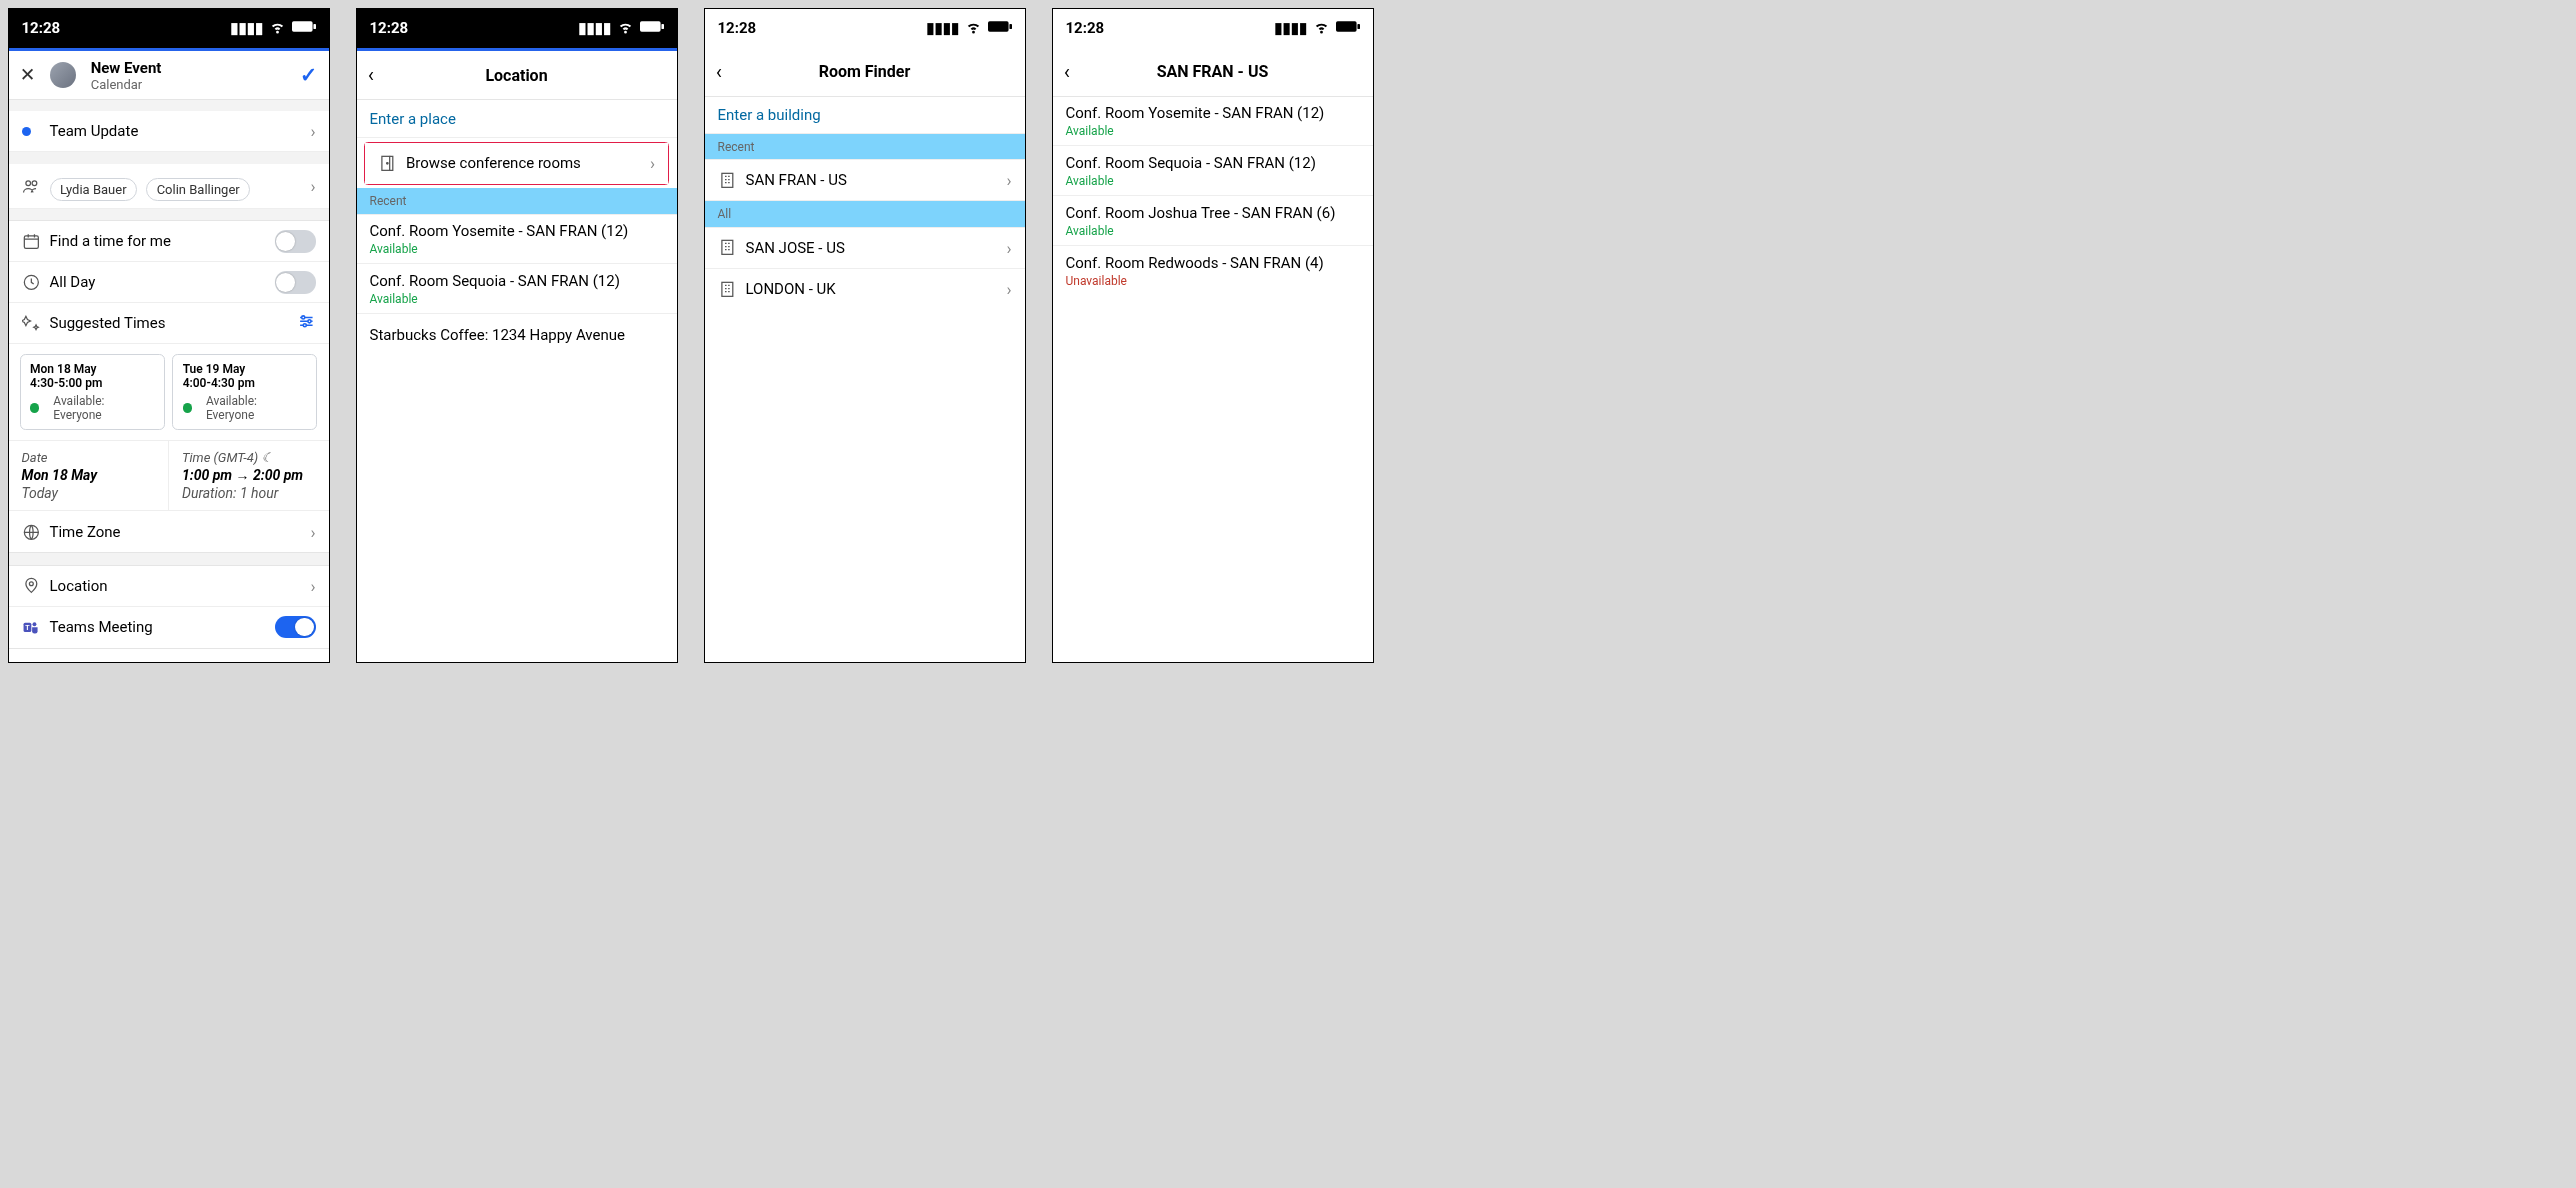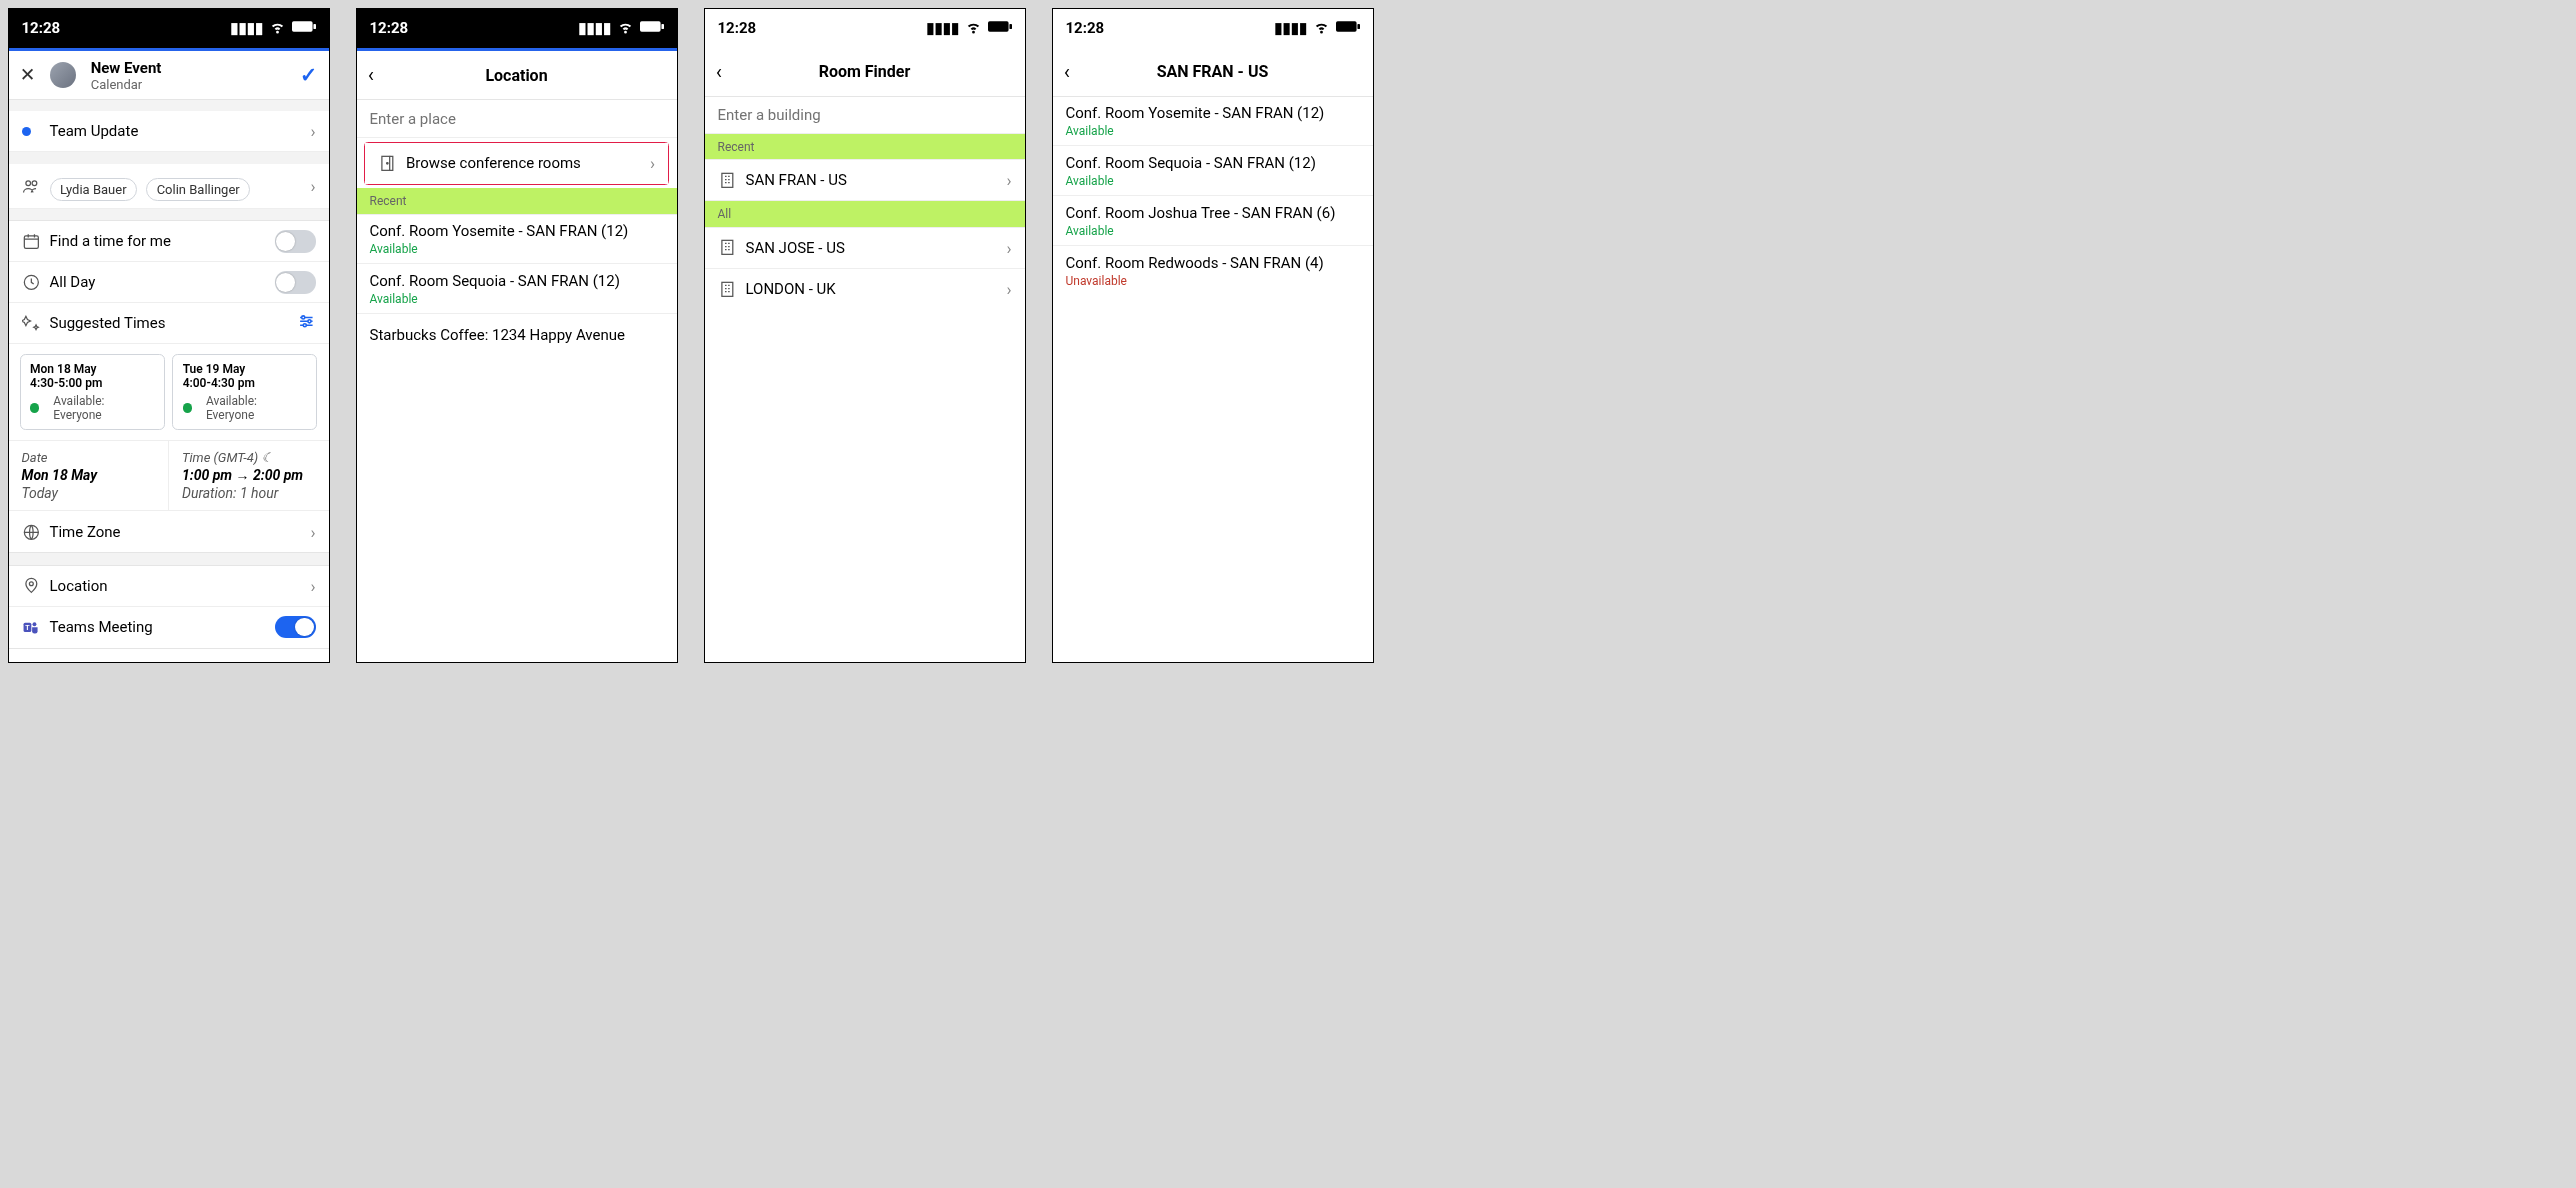--- a/index.html
+++ b/index.html
@@ -57,21 +57,21 @@
     font-size:15px;
     cursor:pointer;
   }
   .row:last-child { border-bottom:none; }
   .row .icon-slot { width:28px; display:flex; justify-content:flex-start; color:#444;}
   .row .grow { flex:1; }
   .row .chev { color:#888; font-size:17px;}
   .label-sub { display:flex; flex-direction:column; }
   .label-sub .sub { font-size:13px; color:#666; }
   .section-label {
-    font-size:12px; color:#666; padding:5.6px 13px; background:#bef264;
+    font-size:12px; color:#666; padding:5.6px 13px; background:#7dd3fc;
     border-bottom:0.9px solid #eee;
   }
   .toggle {
     width:41px; height:22.5px; border-radius:11.2px; background:#d1d5db;
     position:relative;
   }
   .toggle .knob {
     width:18.7px; height:18.7px; border-radius:50%; background:#fff;
     position:absolute; top:1.9px; left:1.9px; box-shadow:0 0 1.9px rgba(0,0,0,.3);
   }
@@ -102,21 +102,21 @@
   .highlight-box {
     border:1.9px solid #e11d48; border-radius:3.7px; margin:3.7px 7.5px;
   }
   .status-avail { color:#16a34a; font-size:12px; margin-top:1.9px;}
   .status-unavail { color:#c0392b; font-size:12px; margin-top:1.9px;}
   .dot { width:9.4px;height:9.4px;border-radius:50%;background:#1d64f0;display:inline-block;}
   .settings-icon {
     color:#1d64f0; font-size:17px;
   }
   .input-row {
-    padding:9.4px 13px; color:#737373; font-size:15px; background:#fff; border-bottom:0.9px solid #eee;
+    padding:9.4px 13px; color:#0369a1; font-size:15px; background:#fff; border-bottom:0.9px solid #eee;
   }
   svg.ico { width:18.7px; height:18.7px; stroke:#555; fill:none; stroke-width:1.6;}
   .done-check { color:#1d64f0; font-size:20.6px; font-weight:700; margin-left:auto; }
   .nav-header.new-event { justify-content:flex-start; gap:7.5px;}
   .nav-header.new-event .close-x { font-size:18.7px; color:#333; width:22.5px; cursor:pointer;}
   .bldg-icon { width:17px;height:17px; }
 </style>
 </head>
 <body>
 

